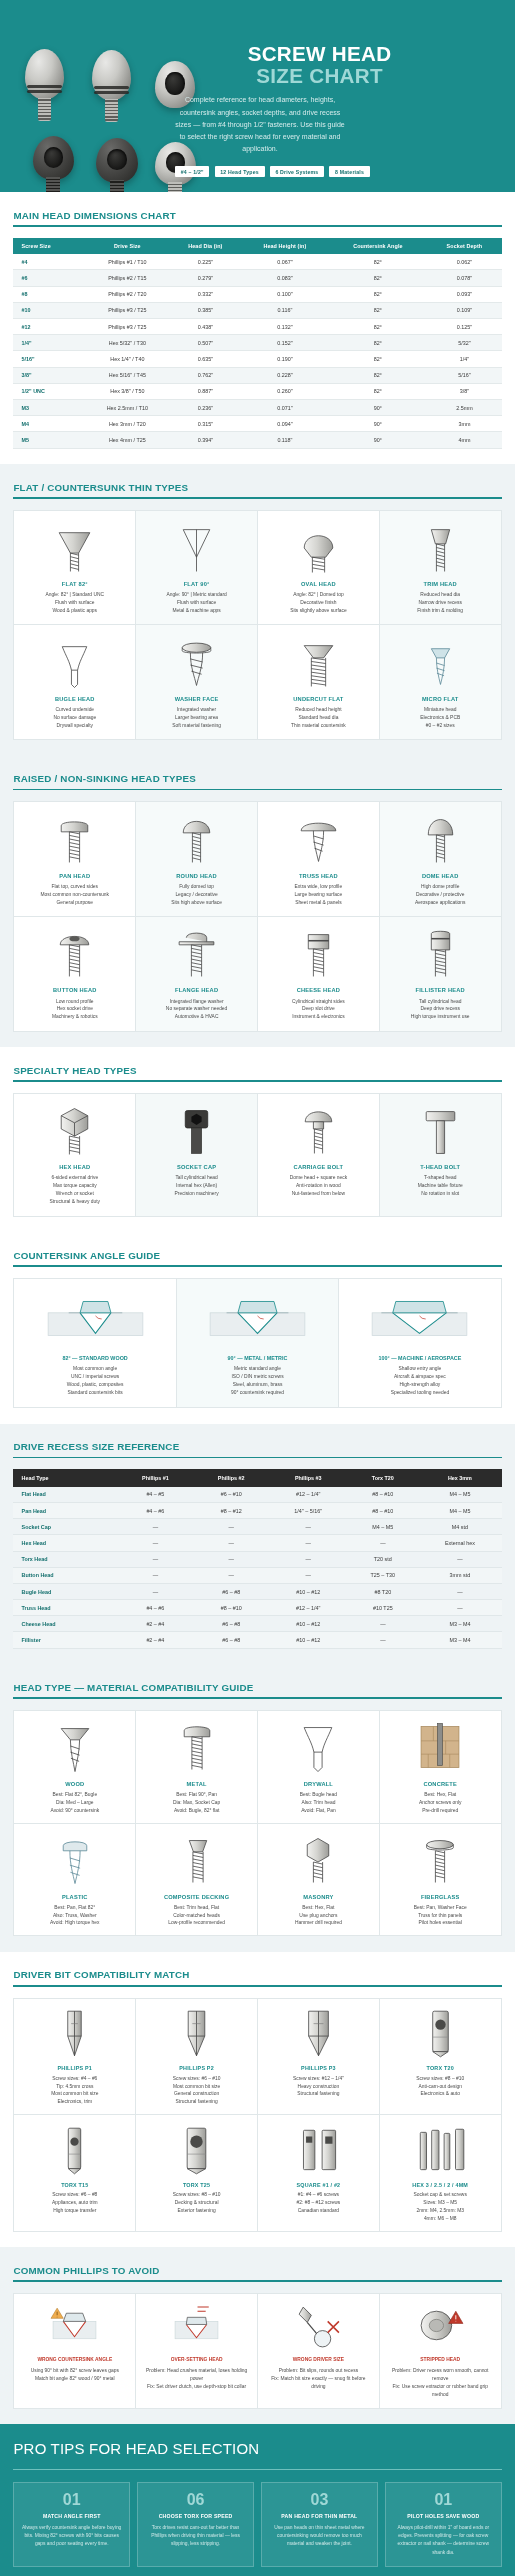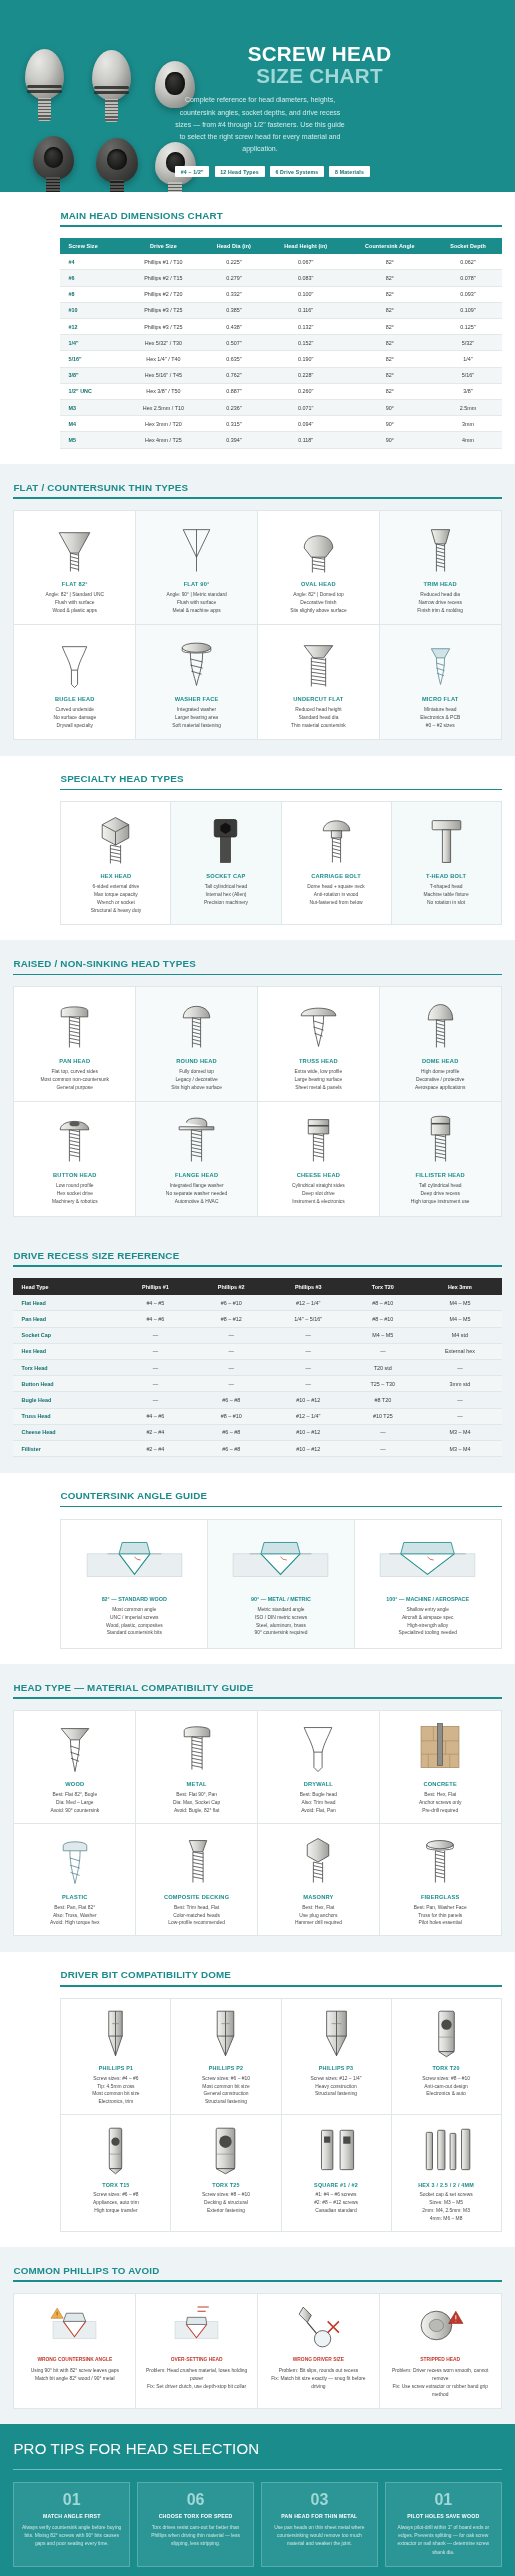--- a/index.html
+++ b/index.html
@@ -82,21 +82,21 @@
   .hero-badge {
     background: #ffffff; color: #14706e;
     font-size: 5.2px; font-weight: 700;
     padding: 2.6px 5.7px; border-radius: 1px;
     letter-spacing: 0.2px; white-space: nowrap;
   }
 
   
   .section { padding: 17.5px 13.4px 15.5px 13.4px; }
   .section.alt { background: #eef3f5; }
-  .section.white { background: #ffffff; margin-left: 47px; }
+  .section.white { background: #ffffff; }
   .sec-head {
     font-size: 9.8px; font-weight: 700; color: #1b8c8c;
     letter-spacing: 0.2px; margin-bottom: 4.6px;
   }
   .sec-rule { height: 1.5px; background: #1b8c8c; margin-bottom: 11.3px; }
 
   
   table.dims { width: 100%; border-collapse: collapse; }
   table.dims thead th {
     background: #1b8c8c; color: #fff;
@@ -571,118 +571,20 @@
             </svg>
           </div>
           <div class="card-title">MICRO FLAT</div>
           <div class="card-line">Miniature head</div>
           <div class="card-line">Electronics &amp; PCB</div>
           <div class="card-line">#0 – #2 sizes</div>
         </div>
       </div>
   </div>
 
-  <div class="section white">
-    <div class="sec-head">SPECIALTY HEAD TYPES</div>
-    <div class="sec-rule"></div>
-    <div class="grid4" id="spec-grid">
-        <div class="card">
-          <div class="card-figure">
-            <svg width="49" height="54" viewBox="0 0 96 104">
-              <defs>
-                <linearGradient id="mg" x1="0" y1="0" x2="1" y2="0">
-                  <stop offset="0%" stop-color="#f2f2f0"></stop>
-                  <stop offset="45%" stop-color="#d4d4d0"></stop>
-                  <stop offset="100%" stop-color="#9d9d99"></stop>
-                </linearGradient>
-              </defs>
-              <path d="M48 8 L74 22 L74 48 L48 62 L22 48 L22 22 Z" fill="url(#mg)" stroke="#4a4a4a" stroke-width="1.6" stroke-linejoin="round"></path>
-              <path d="M22 22 L48 36 L74 22 M48 36 L48 62" stroke="#4a4a4a" fill="none" stroke-width="1.6" stroke-linejoin="round"></path>
-              <path d="M38 62 L58 66" stroke="#4a4a4a" fill="none" stroke-width="1.6" stroke-linejoin="round"></path>
-              <path d="M38 69 L58 73" stroke="#4a4a4a" fill="none" stroke-width="1.6" stroke-linejoin="round"></path>
-              <path d="M38 76 L58 80" stroke="#4a4a4a" fill="none" stroke-width="1.6" stroke-linejoin="round"></path>
-              <path d="M38 83 L58 87" stroke="#4a4a4a" fill="none" stroke-width="1.6" stroke-linejoin="round"></path>
-              <path d="M38 90 L58 94" stroke="#4a4a4a" fill="none" stroke-width="1.6" stroke-linejoin="round"></path>
-              <path d="M38 62 L38 98 M58 62 L58 98" stroke="#4a4a4a" fill="none" stroke-width="1.6" stroke-linejoin="round"></path>
-            </svg>
-          </div>
-          <div class="card-title">HEX HEAD</div>
-          <div class="card-line">6-sided external drive</div>
-          <div class="card-line">Max torque capacity</div>
-          <div class="card-line">Wrench or socket</div>
-          <div class="card-line">Structural &amp; heavy duty</div>
-        </div>
-        <div class="card">
-          <div class="card-figure">
-            <svg width="49" height="54" viewBox="0 0 96 104">
-              <defs>
-                <linearGradient id="mg" x1="0" y1="0" x2="1" y2="0">
-                  <stop offset="0%" stop-color="#f2f2f0"></stop>
-                  <stop offset="45%" stop-color="#d4d4d0"></stop>
-                  <stop offset="100%" stop-color="#9d9d99"></stop>
-                </linearGradient>
-              </defs>
-              <rect x="26" y="12" width="44" height="34" rx="4" fill="#3a3a38" stroke="#2a2a28" stroke-width="1.6"></rect>
-              <path d="M48 18 L58 24 L58 34 L48 40 L38 34 L38 24 Z" fill="#111"></path>
-              <rect x="38" y="46" width="20" height="50" fill="#4a4a48" stroke="#2a2a28" stroke-width="1.2"></rect>
-            </svg>
-          </div>
-          <div class="card-title">SOCKET CAP</div>
-          <div class="card-line">Tall cylindrical head</div>
-          <div class="card-line">Internal hex (Allen)</div>
-          <div class="card-line">Precision machinery</div>
-        </div>
-        <div class="card">
-          <div class="card-figure">
-            <svg width="49" height="54" viewBox="0 0 96 104">
-              <defs>
-                <linearGradient id="mg" x1="0" y1="0" x2="1" y2="0">
-                  <stop offset="0%" stop-color="#f2f2f0"></stop>
-                  <stop offset="45%" stop-color="#d4d4d0"></stop>
-                  <stop offset="100%" stop-color="#9d9d99"></stop>
-                </linearGradient>
-              </defs>
-              <path d="M22 34 C22 8 74 8 74 34 Z" fill="url(#mg)" stroke="#4a4a4a" stroke-width="1.6" stroke-linejoin="round"></path>
-              <rect x="38" y="34" width="20" height="14" fill="url(#mg)" stroke="#4a4a4a" stroke-width="1.6" stroke-linejoin="round"></rect>
-              <path d="M40 48 L56 52" stroke="#4a4a4a" fill="none" stroke-width="1.6" stroke-linejoin="round"></path>
-              <path d="M40 55 L56 59" stroke="#4a4a4a" fill="none" stroke-width="1.6" stroke-linejoin="round"></path>
-              <path d="M40 62 L56 66" stroke="#4a4a4a" fill="none" stroke-width="1.6" stroke-linejoin="round"></path>
-              <path d="M40 69 L56 73" stroke="#4a4a4a" fill="none" stroke-width="1.6" stroke-linejoin="round"></path>
-              <path d="M40 76 L56 80" stroke="#4a4a4a" fill="none" stroke-width="1.6" stroke-linejoin="round"></path>
-              <path d="M40 83 L56 87" stroke="#4a4a4a" fill="none" stroke-width="1.6" stroke-linejoin="round"></path>
-              <path d="M40 48 L40 96 M56 48 L56 96" stroke="#4a4a4a" fill="none" stroke-width="1.6" stroke-linejoin="round"></path>
-            </svg>
-          </div>
-          <div class="card-title">CARRIAGE BOLT</div>
-          <div class="card-line">Dome head + square neck</div>
-          <div class="card-line">Anti-rotation in wood</div>
-          <div class="card-line">Nut-fastened from below</div>
-        </div>
-        <div class="card">
-          <div class="card-figure">
-            <svg width="49" height="54" viewBox="0 0 96 104">
-              <defs>
-                <linearGradient id="mg" x1="0" y1="0" x2="1" y2="0">
-                  <stop offset="0%" stop-color="#f2f2f0"></stop>
-                  <stop offset="45%" stop-color="#d4d4d0"></stop>
-                  <stop offset="100%" stop-color="#9d9d99"></stop>
-                </linearGradient>
-              </defs>
-              <rect x="20" y="14" width="56" height="18" rx="2" fill="url(#mg)" stroke="#4a4a4a" stroke-width="1.6" stroke-linejoin="round"></rect>
-              <rect x="40" y="32" width="16" height="64" fill="url(#mg)" stroke="#4a4a4a" stroke-width="1.6" stroke-linejoin="round"></rect>
-            </svg>
-          </div>
-          <div class="card-title">T-HEAD BOLT</div>
-          <div class="card-line">T-shaped head</div>
-          <div class="card-line">Machine table fixture</div>
-          <div class="card-line">No rotation in slot</div>
-        </div>
-      </div>
-  </div>
-
   <div class="section alt" style="background:#eef3f5">
     <div class="sec-head">RAISED / NON-SINKING HEAD TYPES</div>
     <div class="sec-rule"></div>
     <div class="grid4" id="raised-grid">
         <div class="card">
           <div class="card-figure">
             <svg width="49" height="54" viewBox="0 0 96 104">
               <defs>
                 <linearGradient id="mg" x1="0" y1="0" x2="1" y2="0">
                   <stop offset="0%" stop-color="#f2f2f0"></stop>
@@ -881,20 +783,173 @@
               <path d="M38 72 L58 76" stroke="#4a4a4a" fill="none" stroke-width="1.6" stroke-linejoin="round"></path>
               <path d="M38 79 L58 83" stroke="#4a4a4a" fill="none" stroke-width="1.6" stroke-linejoin="round"></path>
               <path d="M38 86 L58 90" stroke="#4a4a4a" fill="none" stroke-width="1.6" stroke-linejoin="round"></path>
               <path d="M38 44 L38 96 M58 44 L58 96" stroke="#4a4a4a" fill="none" stroke-width="1.6" stroke-linejoin="round"></path>
             </svg>
           </div>
           <div class="card-title">FILLISTER HEAD</div>
           <div class="card-line">Tall cylindrical head</div>
           <div class="card-line">Deep drive recess</div>
           <div class="card-line">High torque instrument use</div>
+        </div>
+      </div>
+  </div>
+
+  <div class="section white">
+    <div class="sec-head">SPECIALTY HEAD TYPES</div>
+    <div class="sec-rule"></div>
+    <div class="grid4" id="spec-grid">
+        <div class="card">
+          <div class="card-figure">
+            <svg width="49" height="54" viewBox="0 0 96 104">
+              <defs>
+                <linearGradient id="mg" x1="0" y1="0" x2="1" y2="0">
+                  <stop offset="0%" stop-color="#f2f2f0"></stop>
+                  <stop offset="45%" stop-color="#d4d4d0"></stop>
+                  <stop offset="100%" stop-color="#9d9d99"></stop>
+                </linearGradient>
+              </defs>
+              <path d="M48 8 L74 22 L74 48 L48 62 L22 48 L22 22 Z" fill="url(#mg)" stroke="#4a4a4a" stroke-width="1.6" stroke-linejoin="round"></path>
+              <path d="M22 22 L48 36 L74 22 M48 36 L48 62" stroke="#4a4a4a" fill="none" stroke-width="1.6" stroke-linejoin="round"></path>
+              <path d="M38 62 L58 66" stroke="#4a4a4a" fill="none" stroke-width="1.6" stroke-linejoin="round"></path>
+              <path d="M38 69 L58 73" stroke="#4a4a4a" fill="none" stroke-width="1.6" stroke-linejoin="round"></path>
+              <path d="M38 76 L58 80" stroke="#4a4a4a" fill="none" stroke-width="1.6" stroke-linejoin="round"></path>
+              <path d="M38 83 L58 87" stroke="#4a4a4a" fill="none" stroke-width="1.6" stroke-linejoin="round"></path>
+              <path d="M38 90 L58 94" stroke="#4a4a4a" fill="none" stroke-width="1.6" stroke-linejoin="round"></path>
+              <path d="M38 62 L38 98 M58 62 L58 98" stroke="#4a4a4a" fill="none" stroke-width="1.6" stroke-linejoin="round"></path>
+            </svg>
+          </div>
+          <div class="card-title">HEX HEAD</div>
+          <div class="card-line">6-sided external drive</div>
+          <div class="card-line">Max torque capacity</div>
+          <div class="card-line">Wrench or socket</div>
+          <div class="card-line">Structural &amp; heavy duty</div>
+        </div>
+        <div class="card">
+          <div class="card-figure">
+            <svg width="49" height="54" viewBox="0 0 96 104">
+              <defs>
+                <linearGradient id="mg" x1="0" y1="0" x2="1" y2="0">
+                  <stop offset="0%" stop-color="#f2f2f0"></stop>
+                  <stop offset="45%" stop-color="#d4d4d0"></stop>
+                  <stop offset="100%" stop-color="#9d9d99"></stop>
+                </linearGradient>
+              </defs>
+              <rect x="26" y="12" width="44" height="34" rx="4" fill="#3a3a38" stroke="#2a2a28" stroke-width="1.6"></rect>
+              <path d="M48 18 L58 24 L58 34 L48 40 L38 34 L38 24 Z" fill="#111"></path>
+              <rect x="38" y="46" width="20" height="50" fill="#4a4a48" stroke="#2a2a28" stroke-width="1.2"></rect>
+            </svg>
+          </div>
+          <div class="card-title">SOCKET CAP</div>
+          <div class="card-line">Tall cylindrical head</div>
+          <div class="card-line">Internal hex (Allen)</div>
+          <div class="card-line">Precision machinery</div>
+        </div>
+        <div class="card">
+          <div class="card-figure">
+            <svg width="49" height="54" viewBox="0 0 96 104">
+              <defs>
+                <linearGradient id="mg" x1="0" y1="0" x2="1" y2="0">
+                  <stop offset="0%" stop-color="#f2f2f0"></stop>
+                  <stop offset="45%" stop-color="#d4d4d0"></stop>
+                  <stop offset="100%" stop-color="#9d9d99"></stop>
+                </linearGradient>
+              </defs>
+              <path d="M22 34 C22 8 74 8 74 34 Z" fill="url(#mg)" stroke="#4a4a4a" stroke-width="1.6" stroke-linejoin="round"></path>
+              <rect x="38" y="34" width="20" height="14" fill="url(#mg)" stroke="#4a4a4a" stroke-width="1.6" stroke-linejoin="round"></rect>
+              <path d="M40 48 L56 52" stroke="#4a4a4a" fill="none" stroke-width="1.6" stroke-linejoin="round"></path>
+              <path d="M40 55 L56 59" stroke="#4a4a4a" fill="none" stroke-width="1.6" stroke-linejoin="round"></path>
+              <path d="M40 62 L56 66" stroke="#4a4a4a" fill="none" stroke-width="1.6" stroke-linejoin="round"></path>
+              <path d="M40 69 L56 73" stroke="#4a4a4a" fill="none" stroke-width="1.6" stroke-linejoin="round"></path>
+              <path d="M40 76 L56 80" stroke="#4a4a4a" fill="none" stroke-width="1.6" stroke-linejoin="round"></path>
+              <path d="M40 83 L56 87" stroke="#4a4a4a" fill="none" stroke-width="1.6" stroke-linejoin="round"></path>
+              <path d="M40 48 L40 96 M56 48 L56 96" stroke="#4a4a4a" fill="none" stroke-width="1.6" stroke-linejoin="round"></path>
+            </svg>
+          </div>
+          <div class="card-title">CARRIAGE BOLT</div>
+          <div class="card-line">Dome head + square neck</div>
+          <div class="card-line">Anti-rotation in wood</div>
+          <div class="card-line">Nut-fastened from below</div>
+        </div>
+        <div class="card">
+          <div class="card-figure">
+            <svg width="49" height="54" viewBox="0 0 96 104">
+              <defs>
+                <linearGradient id="mg" x1="0" y1="0" x2="1" y2="0">
+                  <stop offset="0%" stop-color="#f2f2f0"></stop>
+                  <stop offset="45%" stop-color="#d4d4d0"></stop>
+                  <stop offset="100%" stop-color="#9d9d99"></stop>
+                </linearGradient>
+              </defs>
+              <rect x="20" y="14" width="56" height="18" rx="2" fill="url(#mg)" stroke="#4a4a4a" stroke-width="1.6" stroke-linejoin="round"></rect>
+              <rect x="40" y="32" width="16" height="64" fill="url(#mg)" stroke="#4a4a4a" stroke-width="1.6" stroke-linejoin="round"></rect>
+            </svg>
+          </div>
+          <div class="card-title">T-HEAD BOLT</div>
+          <div class="card-line">T-shaped head</div>
+          <div class="card-line">Machine table fixture</div>
+          <div class="card-line">No rotation in slot</div>
+        </div>
+      </div>
+  </div>
+
+  <div class="section white">
+    <div class="sec-head">COUNTERSINK ANGLE GUIDE</div>
+    <div class="sec-rule"></div>
+    <div class="grid3" id="angle-grid">
+        <div class="angle-card">
+          <div class="angle-figure">
+            <svg width="103" height="60" viewBox="0 0 200 116">
+              <rect x="8" y="46" width="184" height="44" fill="#e9eef0" stroke="#cdd8db" stroke-width="1.4"></rect>
+              <path d="M70 46 L100 86 L130 46" fill="#ffffff" stroke="#1b8c8c" stroke-width="2"></path>
+              <path d="M48 46 L152 46" stroke="#8ba3a8" stroke-width="1.4"></path>
+              <path d="M76 24 L124 24 L130 46 L70 46 Z" fill="#cfe3e6" stroke="#1b8c8c" stroke-width="1.6"></path>
+              <path d="M100 52 A14 14 0 0 0 112 58" stroke="#c0392b" stroke-width="1.4" fill="none"></path>
+            </svg>
+          </div>
+          <div class="angle-title">82° — STANDARD WOOD</div>
+          <div class="angle-line">Most common angle</div>
+          <div class="angle-line">UNC / imperial screws</div>
+          <div class="angle-line">Wood, plastic, composites</div>
+          <div class="angle-line">Standard countersink bits</div>
+        </div>
+        <div class="angle-card">
+          <div class="angle-figure">
+            <svg width="103" height="60" viewBox="0 0 200 116">
+              <rect x="8" y="46" width="184" height="44" fill="#e9eef0" stroke="#cdd8db" stroke-width="1.4"></rect>
+              <path d="M62 46 L100 86 L138 46" fill="#ffffff" stroke="#1b8c8c" stroke-width="2"></path>
+              <path d="M40 46 L160 46" stroke="#8ba3a8" stroke-width="1.4"></path>
+              <path d="M68 24 L132 24 L138 46 L62 46 Z" fill="#cfe3e6" stroke="#1b8c8c" stroke-width="1.6"></path>
+              <path d="M100 52 A14 14 0 0 0 112 58" stroke="#c0392b" stroke-width="1.4" fill="none"></path>
+            </svg>
+          </div>
+          <div class="angle-title">90° — METAL / METRIC</div>
+          <div class="angle-line">Metric standard angle</div>
+          <div class="angle-line">ISO / DIN metric screws</div>
+          <div class="angle-line">Steel, aluminum, brass</div>
+          <div class="angle-line">90° countersink required</div>
+        </div>
+        <div class="angle-card">
+          <div class="angle-figure">
+            <svg width="103" height="60" viewBox="0 0 200 116">
+              <rect x="8" y="46" width="184" height="44" fill="#e9eef0" stroke="#cdd8db" stroke-width="1.4"></rect>
+              <path d="M48 46 L100 86 L152 46" fill="#ffffff" stroke="#1b8c8c" stroke-width="2"></path>
+              <path d="M26 46 L174 46" stroke="#8ba3a8" stroke-width="1.4"></path>
+              <path d="M54 24 L146 24 L152 46 L48 46 Z" fill="#cfe3e6" stroke="#1b8c8c" stroke-width="1.6"></path>
+              <path d="M100 52 A14 14 0 0 0 112 58" stroke="#c0392b" stroke-width="1.4" fill="none"></path>
+            </svg>
+          </div>
+          <div class="angle-title">100° — MACHINE / AEROSPACE</div>
+          <div class="angle-line">Shallow entry angle</div>
+          <div class="angle-line">Aircraft &amp; airspace spec</div>
+          <div class="angle-line">High-strength alloy</div>
+          <div class="angle-line">Specialized tooling needed</div>
         </div>
       </div>
   </div>
 
   <div class="section alt">
     <div class="sec-head">DRIVE RECESS SIZE REFERENCE</div>
     <div class="sec-rule"></div>
     <table class="recess">
       <thead>
           <tr id="recess-head">
@@ -984,75 +1039,20 @@
             <td>#2 – #4</td>
             <td>#6 – #8</td>
             <td>#10 – #12</td>
             <td>—</td>
             <td>M3 – M4</td>
           </tr>
         </tbody>
     </table>
   </div>
 
-  <div class="section white">
-    <div class="sec-head">COUNTERSINK ANGLE GUIDE</div>
-    <div class="sec-rule"></div>
-    <div class="grid3" id="angle-grid">
-        <div class="angle-card">
-          <div class="angle-figure">
-            <svg width="103" height="60" viewBox="0 0 200 116">
-              <rect x="8" y="46" width="184" height="44" fill="#e9eef0" stroke="#cdd8db" stroke-width="1.4"></rect>
-              <path d="M70 46 L100 86 L130 46" fill="#ffffff" stroke="#1b8c8c" stroke-width="2"></path>
-              <path d="M48 46 L152 46" stroke="#8ba3a8" stroke-width="1.4"></path>
-              <path d="M76 24 L124 24 L130 46 L70 46 Z" fill="#cfe3e6" stroke="#1b8c8c" stroke-width="1.6"></path>
-              <path d="M100 52 A14 14 0 0 0 112 58" stroke="#c0392b" stroke-width="1.4" fill="none"></path>
-            </svg>
-          </div>
-          <div class="angle-title">82° — STANDARD WOOD</div>
-          <div class="angle-line">Most common angle</div>
-          <div class="angle-line">UNC / imperial screws</div>
-          <div class="angle-line">Wood, plastic, composites</div>
-          <div class="angle-line">Standard countersink bits</div>
-        </div>
-        <div class="angle-card">
-          <div class="angle-figure">
-            <svg width="103" height="60" viewBox="0 0 200 116">
-              <rect x="8" y="46" width="184" height="44" fill="#e9eef0" stroke="#cdd8db" stroke-width="1.4"></rect>
-              <path d="M62 46 L100 86 L138 46" fill="#ffffff" stroke="#1b8c8c" stroke-width="2"></path>
-              <path d="M40 46 L160 46" stroke="#8ba3a8" stroke-width="1.4"></path>
-              <path d="M68 24 L132 24 L138 46 L62 46 Z" fill="#cfe3e6" stroke="#1b8c8c" stroke-width="1.6"></path>
-              <path d="M100 52 A14 14 0 0 0 112 58" stroke="#c0392b" stroke-width="1.4" fill="none"></path>
-            </svg>
-          </div>
-          <div class="angle-title">90° — METAL / METRIC</div>
-          <div class="angle-line">Metric standard angle</div>
-          <div class="angle-line">ISO / DIN metric screws</div>
-          <div class="angle-line">Steel, aluminum, brass</div>
-          <div class="angle-line">90° countersink required</div>
-        </div>
-        <div class="angle-card">
-          <div class="angle-figure">
-            <svg width="103" height="60" viewBox="0 0 200 116">
-              <rect x="8" y="46" width="184" height="44" fill="#e9eef0" stroke="#cdd8db" stroke-width="1.4"></rect>
-              <path d="M48 46 L100 86 L152 46" fill="#ffffff" stroke="#1b8c8c" stroke-width="2"></path>
-              <path d="M26 46 L174 46" stroke="#8ba3a8" stroke-width="1.4"></path>
-              <path d="M54 24 L146 24 L152 46 L48 46 Z" fill="#cfe3e6" stroke="#1b8c8c" stroke-width="1.6"></path>
-              <path d="M100 52 A14 14 0 0 0 112 58" stroke="#c0392b" stroke-width="1.4" fill="none"></path>
-            </svg>
-          </div>
-          <div class="angle-title">100° — MACHINE / AEROSPACE</div>
-          <div class="angle-line">Shallow entry angle</div>
-          <div class="angle-line">Aircraft &amp; airspace spec</div>
-          <div class="angle-line">High-strength alloy</div>
-          <div class="angle-line">Specialized tooling needed</div>
-        </div>
-      </div>
-  </div>
-
   <div class="section alt">
     <div class="sec-head">HEAD TYPE — MATERIAL COMPATIBILITY GUIDE</div>
     <div class="sec-rule"></div>
     <div class="grid4" id="mat-grid">
         <div class="mat-card">
           <div class="mat-figure">
             <svg width="44" height="54" viewBox="0 0 86 104">
               <defs>
                 <linearGradient id="mg" x1="0" y1="0" x2="1" y2="0">
                   <stop offset="0%" stop-color="#f2f2f0"></stop>
@@ -1226,21 +1226,21 @@
           </div>
           <div class="mat-title">FIBERGLASS</div>
           <div class="mat-line">Best: Pan, Washer Face</div>
           <div class="mat-line">Truss for thin panels</div>
           <div class="mat-line">Pilot holes essential</div>
         </div>
       </div>
   </div>
 
   <div class="section white">
-    <div class="sec-head">DRIVER BIT COMPATIBILITY DOME</div>
+    <div class="sec-head">DRIVER BIT COMPATIBILITY MATCH</div>
     <div class="sec-rule"></div>
     <div class="grid4" id="bit-grid">
         <div class="bit-card">
           <div class="bit-figure">
             <svg width="57" height="52" viewBox="0 0 110 100">
               <defs>
                 <linearGradient id="mg" x1="0" y1="0" x2="1" y2="0">
                   <stop offset="0%" stop-color="#f2f2f0"></stop>
                   <stop offset="45%" stop-color="#d4d4d0"></stop>
                   <stop offset="100%" stop-color="#9d9d99"></stop>

